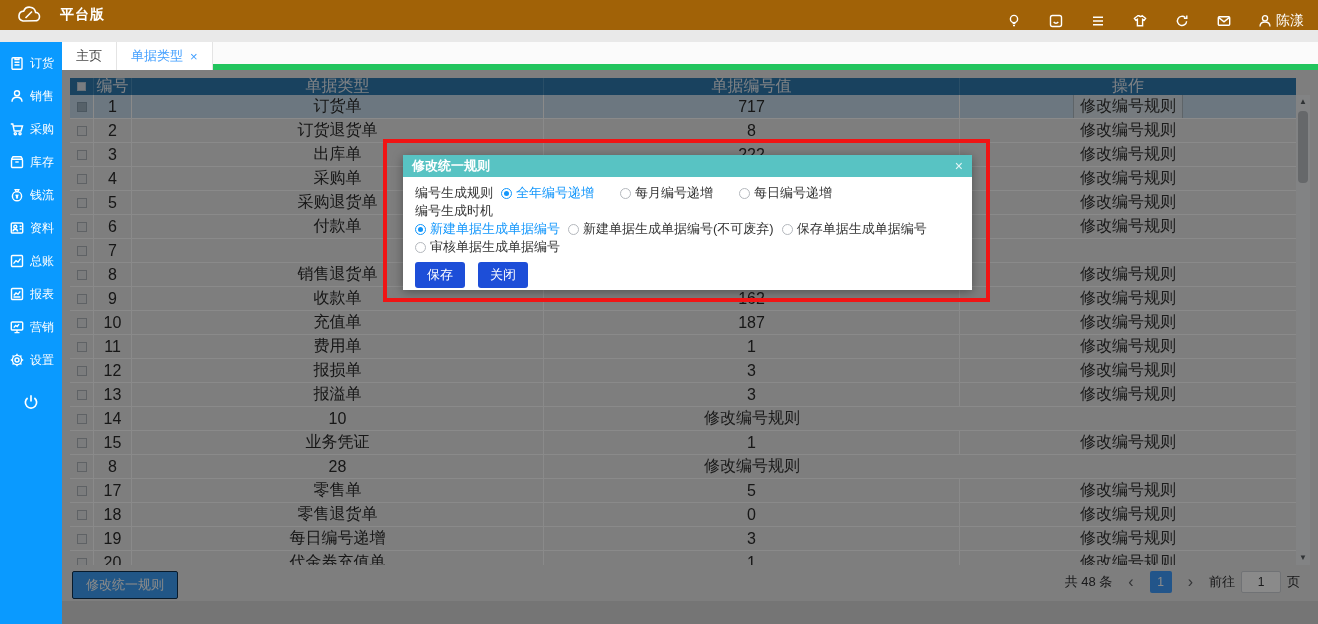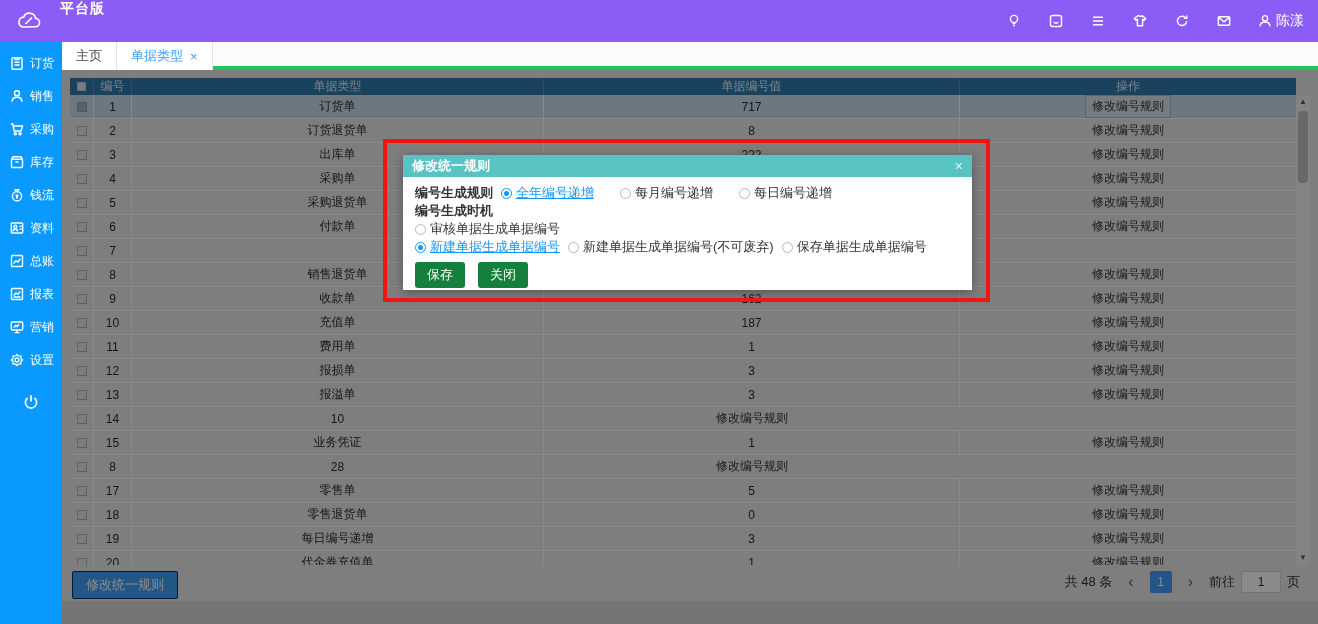--- a/index.html
+++ b/index.html
@@ -1,43 +1,43 @@
 <!DOCTYPE html>
 <html><head>
 <meta charset="utf-8">
 <style>
   * { margin:0; padding:0; box-sizing:border-box; }
   html,body { width:1318px; height:624px; overflow:hidden; }
   body { font-family:"Liberation Sans","DejaVu Sans",sans-serif; background:#e9e9e9; }
   .app { position:relative; width:1318px; height:624px; overflow:hidden; background:#e9e9e9; }
 
   
-  .topbar { position:absolute; left:0; top:0; width:1318px; height:42px; background:#8b5cf6; display:flex; z-index:4; }
+  .topbar { position:absolute; left:0; top:0; width:1318px; height:30px; background:#a16207; display:flex; align-items:center; z-index:4; }
   .logo { margin-left:16px; display:flex; align-items:center; }
   .brand { color:#fff; font-size:14px; font-weight:bold; margin-left:18px; letter-spacing:1px; }
   .top-right { position:absolute; right:14px; top:0; height:42px; display:flex; align-items:center; gap:24px; }
   .top-icon { width:18px; height:18px; display:inline-flex; align-items:center; justify-content:center; cursor:pointer; }
   .user-chunk { display:flex; align-items:center; gap:3px; color:#fff; font-size:14px; cursor:pointer; }
   .icon svg { display:block; }
 
   
   .sidebar { position:absolute; left:0; top:42px; width:62px; height:582px; background:#0a9aff; z-index:4; }
   .nav-item { height:33px; display:flex; align-items:center; padding-left:9px; gap:4px; color:#fff; font-size:12px; cursor:pointer; white-space:nowrap; }
   .nav-item .icon { width:17px; height:17px; display:inline-flex; }
   .power-row { margin-top:16px; display:flex; justify-content:center; cursor:pointer; }
 
   
-  .tabbar { position:absolute; left:62px; top:42px; width:1256px; height:28px; background:#fbfbfb; border-bottom:4px solid #22c55e; display:flex; z-index:4; }
+  .tabbar { position:absolute; left:62px; top:42px; width:1256px; height:28px; background:#fbfbfb; border-bottom:6px solid #22c55e; display:flex; z-index:4; }
   .tab { height:28px; display:flex; align-items:center; padding:0 14px; font-size:13px; color:#4a4a4a; background:#fff; border-right:1px solid #e4e4e4; cursor:pointer; }
   .tab.active { color:#409eff; }
   .tab .tab-close { margin-left:7px; font-size:13px; color:#409eff; line-height:1; }
 
   
   .content { position:absolute; left:62px; top:70px; width:1256px; height:554px; background:#e9e9e9; overflow:hidden; }
-  .table-wrap { position:absolute; left:8px; top:8px; width:1226px; height:487px; overflow:hidden; font-size:12px; }
+  .table-wrap { position:absolute; left:8px; top:8px; width:1226px; height:487px; overflow:hidden; font-size:16px; }
   .thead { display:grid; grid-template-columns:24px 38px 412px 416px 1fr; height:17px; background:#2f7ab0; color:#e9eff5; }
   .thead .hcell { display:flex; align-items:center; justify-content:center; border-right:1px solid #4c90bf; overflow:hidden; }
   .hcheckbox { width:9px; height:9px; background:#dfe7ee; border:1px solid #bcd0de; }
   .trow { display:grid; grid-template-columns:24px 38px 412px 416px 1fr; height:24px; background:#e9e9e9; border-bottom:1px solid #fff; color:#2b2b2b; cursor:default; }
   .trow.selected { background:#c7dcec; }
   .cell { display:flex; align-items:center; justify-content:center; border-right:1px solid #fff; overflow:hidden; white-space:nowrap; }
   .checkbox { width:10px; height:10px; border:1px solid #b0b6bb; background:#e3e6e8; }
   .trow.selected .checkbox { background:#9fb4c2; border-color:#8ba2b1; }
   .action-btn { color:#333; cursor:pointer; padding:2px 6px; }
   .trow.selected .action-btn { border:1px solid #aeb9c0; background:#dae4ea; }
@@ -61,30 +61,30 @@
   
   .dim-overlay { position:absolute; left:0; top:0; width:1256px; height:554px; background:rgba(0,0,0,0.46); z-index:5; }
 
   
   .modal { position:absolute; left:403px; top:155px; width:569px; height:135px; background:#fff; z-index:20; box-shadow:0 2px 10px rgba(0,0,0,0.35); }
   .modal-titlebar { height:22px; background:#58c3c3; display:flex; align-items:center; padding:0 9px; }
   .modal-title { color:#fff; font-size:13px; font-weight:bold; }
   .modal-x { margin-left:auto; color:rgba(255,255,255,0.85); font-size:14px; cursor:pointer; line-height:1; }
   .modal-body { padding:7px 12px 0 12px; font-size:13px; color:#333; }
   .m-line { display:flex; align-items:center; height:18px; white-space:nowrap; }
-  .m-label { margin-right:8px;font-weight:bold; }
+  .m-label { margin-right:8px; }
   .radio-group { display:flex; align-items:center; gap:4px; cursor:pointer; }
   .rg-wide { margin-right:26px; }
   .rg-tight { margin-right:8px; }
   .radio { width:11px; height:11px; border:1px solid #b4b8bd; border-radius:50%; position:relative; background:#fff; flex:0 0 auto; }
   .radio.sel { border-color:#1296fb; }
   .radio.sel::after { content:""; position:absolute; left:2px; top:2px; width:5px; height:5px; border-radius:50%; background:#1296fb; }
-  .radio-label.sel { color:#1296fb;text-decoration:underline; }
+  .radio-label.sel { color:#1296fb; }
   .m-buttons { display:flex; gap:13px; margin-top:6px; }
-  .m-btn { background:#15803d; color:#fff; border:none; font-size:13px; padding:4px 12px; border-radius:3px; cursor:pointer; font-family:inherit; }
+  .m-btn { background:#1d4ed8; color:#fff; border:none; font-size:13px; padding:4px 12px; border-radius:3px; cursor:pointer; font-family:inherit; }
 
   
   .annotation-box { position:absolute; left:383px; top:139px; width:607px; height:163px; border:4px solid #f01414; z-index:30; pointer-events:none; }
 </style>
 </head>
 <body>
 
 <div class="app">
 
   <div class="topbar">
@@ -554,40 +554,40 @@
             </span>
             <span class="radio-group rg-wide">
     <span class="radio"></span>
     <span class="radio-label">每日编号递增</span>
             </span>
           </span>
       </div>
       <div class="m-line">
         <span class="m-label">编号生成时机</span>
       </div>
+      <div class="m-line" id="timing-options-row1">
+          <span class="radio-group rg-tight">
+    <span class="radio sel"></span>
+    <span class="radio-label sel">新建单据生成单据编号</span>
+          </span>
+          <span class="radio-group rg-tight">
+    <span class="radio"></span>
+    <span class="radio-label">新建单据生成单据编号(不可废弃)</span>
+          </span>
+          <span class="radio-group rg-tight">
+    <span class="radio"></span>
+    <span class="radio-label">保存单据生成单据编号</span>
+          </span>
+        </div>
       <div class="m-line" id="timing-options-row2">
           <span class="radio-group rg-tight">
     <span class="radio"></span>
     <span class="radio-label">审核单据生成单据编号</span>
           </span>
         </div>
-      <div class="m-line" id="timing-options-row1">
-          <span class="radio-group rg-tight">
-    <span class="radio sel"></span>
-    <span class="radio-label sel">新建单据生成单据编号</span>
-          </span>
-          <span class="radio-group rg-tight">
-    <span class="radio"></span>
-    <span class="radio-label">新建单据生成单据编号(不可废弃)</span>
-          </span>
-          <span class="radio-group rg-tight">
-    <span class="radio"></span>
-    <span class="radio-label">保存单据生成单据编号</span>
-          </span>
-        </div>
       <div class="m-buttons">
         <button class="m-btn">保存</button>
         <button class="m-btn">关闭</button>
       </div>
     </div>
   </div>
 
   <div class="annotation-box"></div>
 
 </div>

